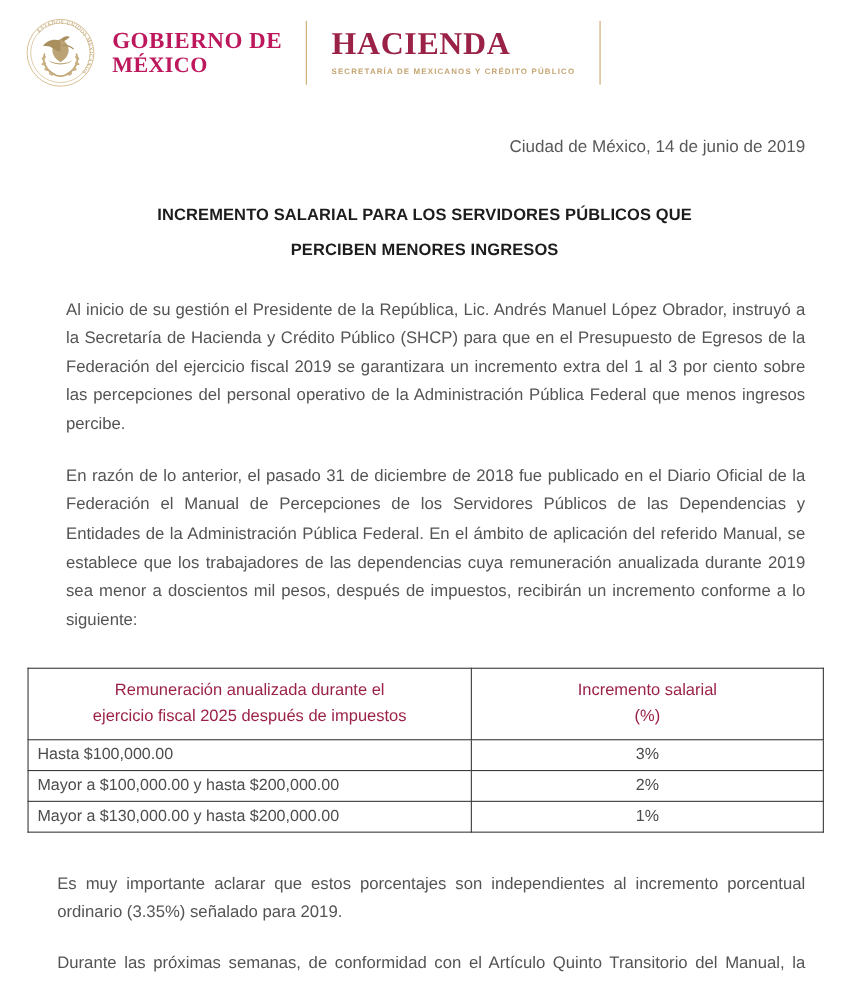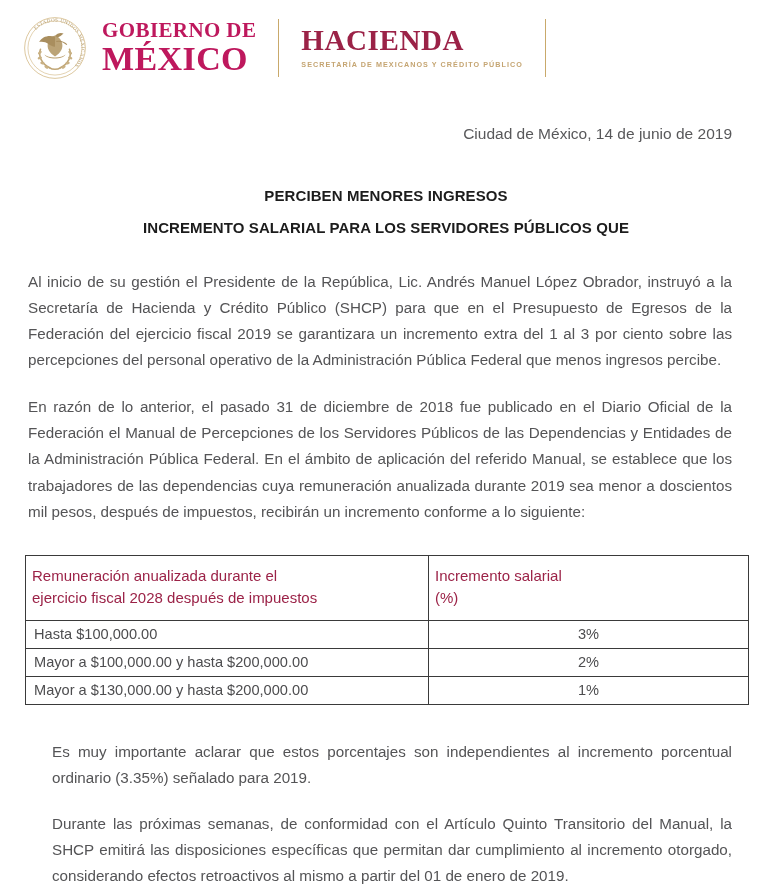--- a/index.html
+++ b/index.html
@@ -39,21 +39,21 @@
     color: #be185d;
     font-family: "Liberation Serif", serif;
     font-weight: bold;
   }
   .brand-gobierno .l1 {
     font-size: 21px;
     letter-spacing: 0.4px;
     display: block;
   }
   .brand-gobierno .l2 {
-    font-size: 34px;
+    font-size: 20px;
     letter-spacing: 0.4px;
     display: block;
     margin-top: 1px;
   }
 
   .vdiv {
     width: 1px;
     height: 58px;
     background: #C9A96B;
     margin: 0 22px;
@@ -95,21 +95,21 @@
     font-weight: bold;
     font-size: 15px;
     color: #1c1c1c;
     letter-spacing: 0.1px;
     margin: 34px auto 0;
     width: 580px;
     line-height: 2.15;
   }
 
   
-  .content { padding: 0 40px 0 28px; }
+  .content { padding: 0 40px 0 60px; }
   p.para {
     text-align: justify;
     font-size: 15.2px;
     line-height: 1.72;
     color: #545456;
     margin: 21px 0 0 0;
   }
   p.para.first { margin-top: 24px; }
 
   
@@ -121,21 +121,21 @@
   }
   table.pct th, table.pct td {
     border: 1.6px solid #3a3a3a;
   }
   table.pct th {
     color: #9B2247;
     font-weight: normal;
     font-size: 15px;
     line-height: 1.5;
     padding: 9px 6px 10px;
-    text-align: left;
+    text-align: center;
     vertical-align: middle;
   }
   table.pct td {
     font-size: 14.6px;
     color: #4d4d4f;
     padding: 3px 0 4px 8px;
     height: 20px;
   }
   table.pct td.pct-val {
     text-align: center;
@@ -205,40 +205,40 @@
 
   <div class="vdiv"></div>
 
 </div>
 
 <div class="meta">
   <div>Ciudad de México, 14 de junio de 2019</div>
 </div>
 
 <div class="doc-title">
+  <div>INCREMENTO SALARIAL PARA LOS SERVIDORES PÚBLICOS QUE</div>
   <div>PERCIBEN MENORES INGRESOS</div>
-  <div>INCREMENTO SALARIAL PARA LOS SERVIDORES PÚBLICOS QUE</div>
 </div>
 
 <div class="content">
   <p class="para first">Al inicio de su gestión el Presidente de la República, Lic. Andrés Manuel López Obrador, instruyó a la Secretaría de Hacienda y Crédito Público (SHCP) para que en el Presupuesto de Egresos de la Federación del ejercicio fiscal 2019 se garantizara un incremento extra del 1 al 3 por ciento sobre las percepciones del personal operativo de la Administración Pública Federal que menos ingresos percibe.</p>
   <p class="para">En razón de lo anterior, el pasado 31 de diciembre de 2018 fue publicado en el Diario Oficial de la Federación el Manual de Percepciones de los Servidores Públicos de las Dependencias y Entidades de la Administración Pública Federal. En el ámbito de aplicación del referido Manual, se establece que los trabajadores de las dependencias cuya remuneración anualizada durante 2019 sea menor a doscientos mil pesos, después de impuestos, recibirán un incremento conforme a lo siguiente:</p>
 </div>
 
 <div class="tbl-wrap">
   <table class="pct">
     <colgroup>
         <col class="col-a">
         <col class="col-b">
       </colgroup>
     <thead>
       <tr>
         <th>
           <span>Remuneración anualizada durante el</span><br>
-          <span>ejercicio fiscal 2028 después de impuestos</span>
+          <span>ejercicio fiscal 2025 después de impuestos</span>
         </th>
         <th>
           <span>Incremento salarial</span><br>
           <span>(%)</span>
         </th>
       </tr>
     </thead>
     <tbody>
       <tr>
         <td>Hasta $100,000.00</td>

